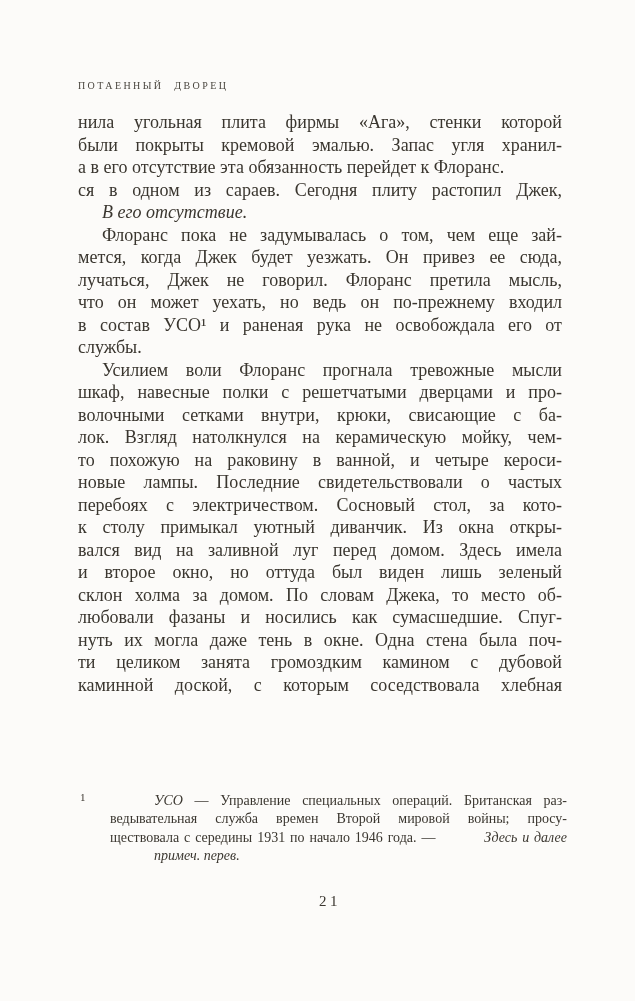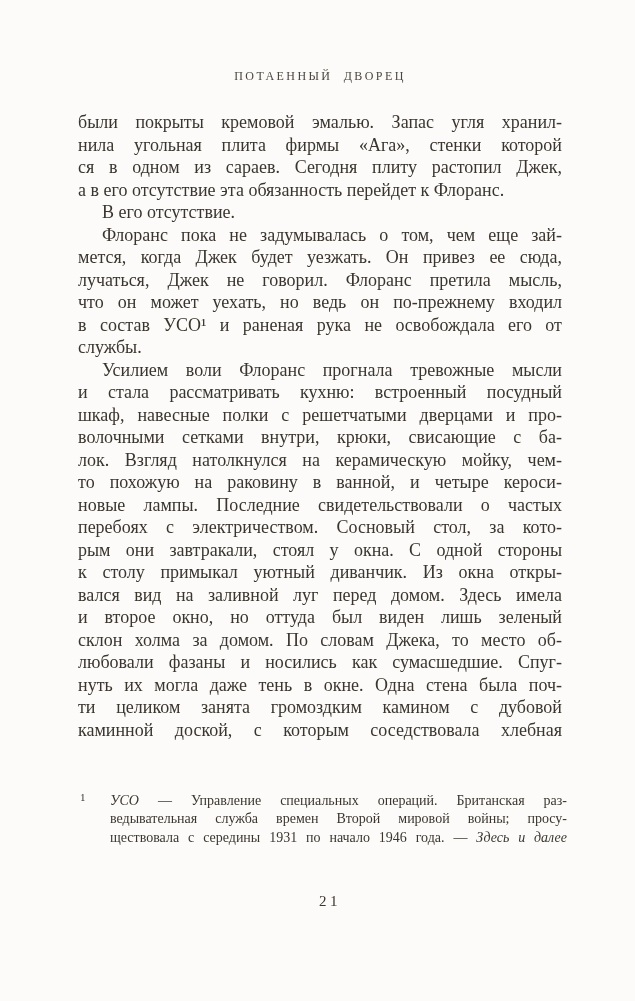--- a/index.html
+++ b/index.html
@@ -7,37 +7,36 @@
     position: relative;
     width: 635px;
     height: 1001px;
     background: var(--paper, #fcfbf9);
     font-family: "Liberation Serif", "DejaVu Serif", serif;
     color: var(--ink, #3a362f);
     overflow: hidden;
   }
   .running-head {
     position: absolute;
-    top: 69px;
+    top: 80px;
     left: 78px;
     width: 484px;
-    text-align: center;
-    font-size: 12px;
+    font-size: 10px;
     letter-spacing: 2.4px;
     word-spacing: 6px;
     color: var(--header_ink, #4a463f);
   }
   .text-block {
     position: absolute;
     top: 111px;
     left: 78px;
     width: 484px;
   }
   .para { margin: 0; }
-  .para.italic { }
+  .para.italic { font-style: italic; }
   .line {
     font-size: 18px;
     line-height: 22.5px;
     text-align: left;
     white-space: normal;
   }
   .line.j { text-align: justify; text-align-last: justify; }
   .para.indent .line:first-child { text-indent: 24px; }
   .footnote {
     position: absolute;
@@ -51,79 +50,78 @@
     left: 2px;
     top: -1px;
     font-size: 11px;
   }
   .fn-line {
     font-size: 14px;
     line-height: 18.4px;
     text-align: left;
   }
   .fn-line.j { text-align: justify; text-align-last: justify; }
-  .fn-line .it { font-style: italic; }
+  .fn-line .it { font-style: italic; margin-left: 44px; }
   .folio {
     position: absolute;
     top: 893px;
     left: 88px;
     width: 484px;
     text-align: center;
     font-size: 15px;
     letter-spacing: 3.5px;
   }
 </style>
 </head>
 <body>
 
 <div class="page" style="--paper: #fcfbf9; --ink: #3a362f; --header_ink: #4a463f;">
   <div class="running-head">ПОТАЕННЫЙ ДВОРЕЦ</div>
 
   <div class="text-block">
       <div class="para">
+        <div class="line j">нила угольная плита фирмы «Ага», стенки которой</div>
         <div class="line j">были покрыты кремовой эмалью. Запас угля хранил-</div>
-        <div class="line j">нила угольная плита фирмы «Ага», стенки которой</div>
+        <div class="line">а в его отсутствие эта обязанность перейдет к Флоранс.</div>
         <div class="line j">ся в одном из сараев. Сегодня плиту растопил Джек,</div>
-        <div class="line">а в его отсутствие эта обязанность перейдет к Флоранс.</div>
       </div>
       <div class="para indent italic">
         <div class="line">В его отсутствие.</div>
       </div>
       <div class="para indent">
         <div class="line j">Флоранс пока не задумывалась о том, чем еще зай-</div>
         <div class="line j">мется, когда Джек будет уезжать. Он привез ее сюда,</div>
         <div class="line j">лучаться, Джек не говорил. Флоранс претила мысль,</div>
         <div class="line j">что он может уехать, но ведь он по-прежнему входил</div>
         <div class="line j">в состав УСО¹ и раненая рука не освобождала его от</div>
         <div class="line">службы.</div>
       </div>
       <div class="para indent">
         <div class="line j">Усилием воли Флоранс прогнала тревожные мысли</div>
-        <div class="line j">и стала рассматривать кухню: встроенный посудный</div>
         <div class="line j">шкаф, навесные полки с решетчатыми дверцами и про-</div>
         <div class="line j">волочными сетками внутри, крюки, свисающие с ба-</div>
         <div class="line j">лок. Взгляд натолкнулся на керамическую мойку, чем-</div>
         <div class="line j">то похожую на раковину в ванной, и четыре кероси-</div>
         <div class="line j">новые лампы. Последние свидетельствовали о частых</div>
         <div class="line j">перебоях с электричеством. Сосновый стол, за кото-</div>
-        <div class="line j">рым они завтракали, стоял у окна. С одной стороны</div>
         <div class="line j">к столу примыкал уютный диванчик. Из окна откры-</div>
         <div class="line j">вался вид на заливной луг перед домом. Здесь имела</div>
         <div class="line j">и второе окно, но оттуда был виден лишь зеленый</div>
         <div class="line j">склон холма за домом. По словам Джека, то место об-</div>
         <div class="line j">любовали фазаны и носились как сумасшедшие. Спуг-</div>
         <div class="line j">нуть их могла даже тень в окне. Одна стена была поч-</div>
         <div class="line j">ти целиком занята громоздким камином с дубовой</div>
         <div class="line j">каминной доской, с которым соседствовала хлебная</div>
       </div>
     </div>
 
   <div class="footnote">
     <span class="fn-marker">1</span>
     <div class="fn-body">
         <div class="fn-line j"><span class="it">УСО</span><span> — Управление специальных операций. Британская раз-</span></div>
         <div class="fn-line j"><span>ведывательная служба времен Второй мировой войны; просу-</span></div>
         <div class="fn-line j"><span>ществовала с середины 1931 по начало 1946 года. — </span><span class="it">Здесь и далее</span></div>
+        <div class="fn-line"><span class="it">примеч. перев.</span></div>
       </div>
   </div>
 
   <div class="folio">21</div>
 </div>
 
 </body></html>

